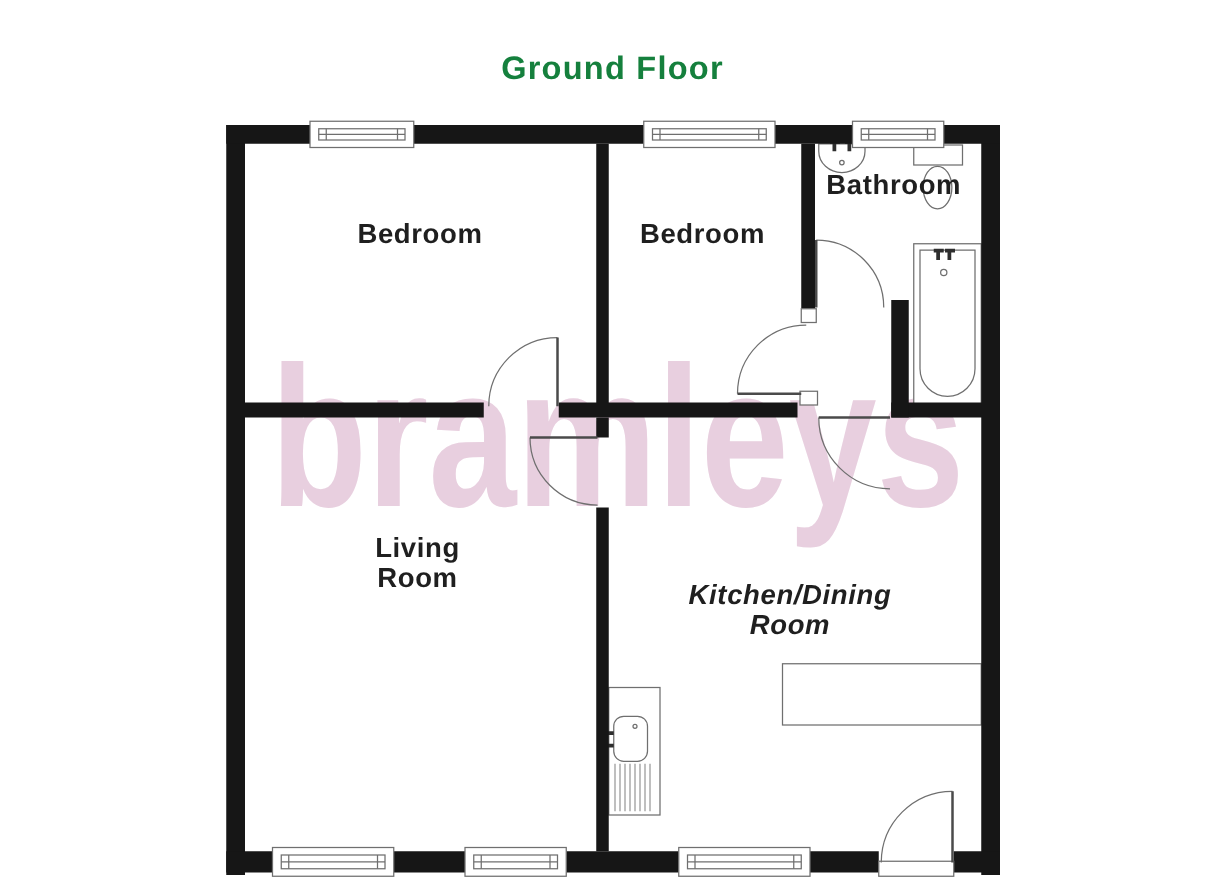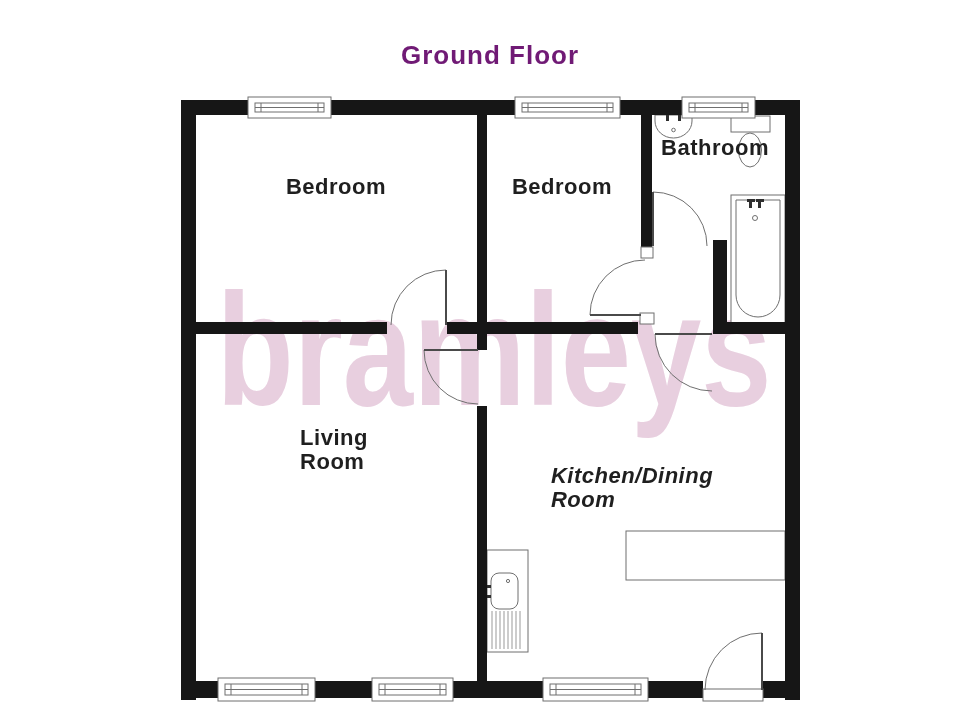--- a/index.html
+++ b/index.html
@@ -10,26 +10,26 @@
   }
   #watermark{
     position:absolute;left:494px;top:357px;
     transform:translate(-50%,-54%) scaleX(0.79);
     font-size:160px;font-weight:bold;letter-spacing:0;
     white-space:nowrap;user-select:none;
   }
   #plan-svg{position:absolute;left:0;top:0;}
   .page-title{
     position:absolute;left:490px;top:55px;transform:translate(-50%,-50%);
-    font-size:26px;font-weight:bold;letter-spacing:1px;color:#701a75;white-space:nowrap;
+    font-size:26px;font-weight:bold;letter-spacing:1px;color:#15803d;white-space:nowrap;
   }
   .room-label{
     position:absolute;transform:translate(-50%,-50%);
     font-size:22px;font-weight:bold;color:#1f1f1f;
-    text-align:left;line-height:1.08;white-space:pre-line;letter-spacing:0.5px;
+    text-align:center;line-height:1.08;white-space:pre-line;letter-spacing:0.5px;
   }
 </style>
 </head>
 <body>
 
 <div id="canvas">
   <div id="watermark" style="color: rgb(232, 207, 223);">bramleys</div>
   <svg id="plan-svg" width="980" height="712" viewBox="0 0 980 712">
       <path d="M655,115 L692,115 L692,121 A18.5,17 0 0 1 655,121 Z" fill="#ffffff" stroke="#6f6f6f" stroke-width="1"></path>
       <circle cx="673.5" cy="130" r="1.8" fill="none" stroke="#6f6f6f" stroke-width="1"></circle>

